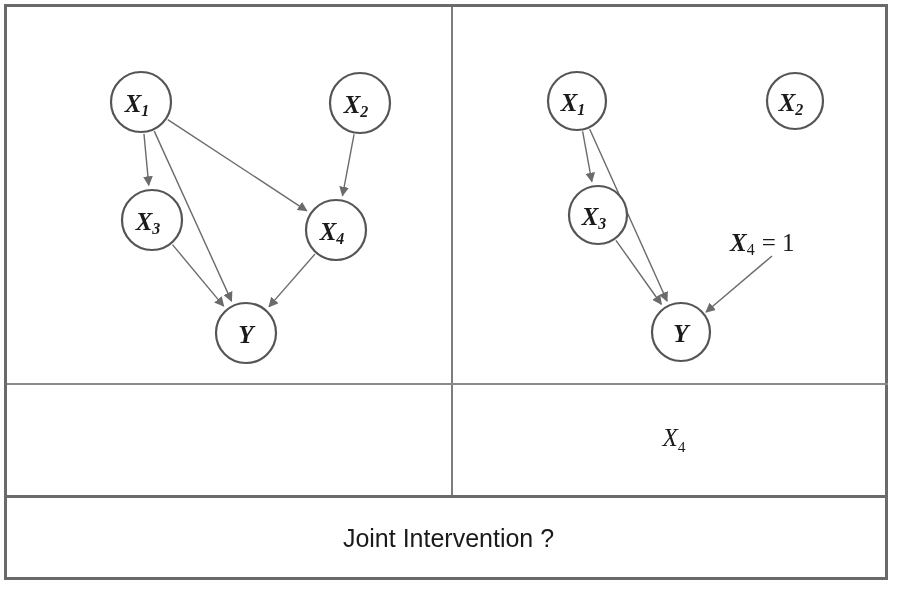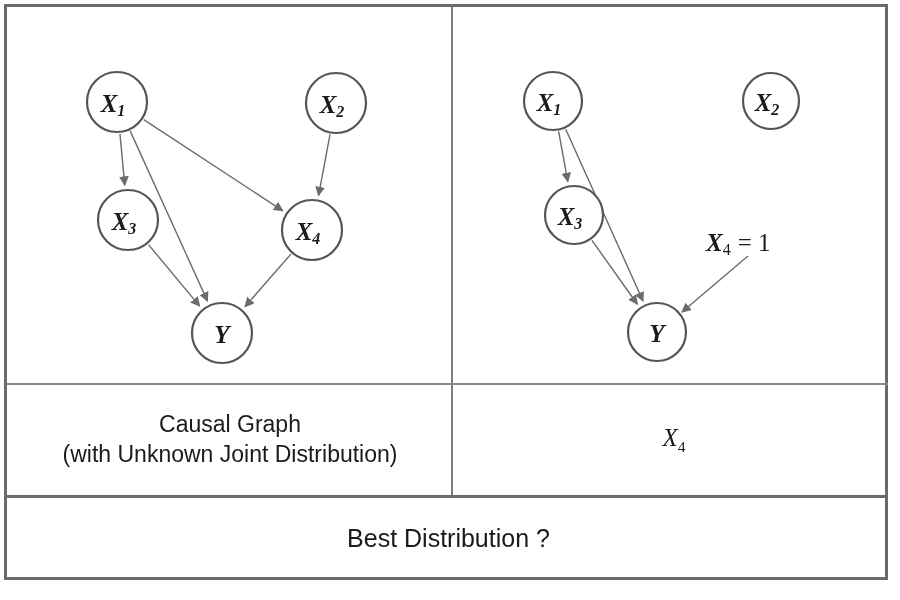--- a/index.html
+++ b/index.html
@@ -51,20 +51,21 @@
     width: 881px;
     height: 3px;
     background: #6a6a6a;
   }
 
   
   .graph-panel {
     position: absolute;
     top: 7px;
     height: 376px;
+    margin-left: 24px;
   }
   #panel-left  { left: 7px;   width: 444px; }
   #panel-right { left: 453px; width: 435px; }
 
   .graph-svg {
     position: absolute;
     left: 0;
     top: 0;
     width: 100%;
     height: 100%;
@@ -230,24 +231,20 @@
             <text class="node-label" x="204" y="326">Y</text>
           </g>
         </g>
       <g id="intervention-right">
           <line x1="295" y1="249" x2="229" y2="305" class="edge-line" marker-end="url(#arrowR)"></line>
           <text class="value-label" x="253" y="235"><tspan class="ital">X</tspan><tspan class="sub" dy="7">4</tspan><tspan dy="-7" dx="7">= 1</tspan></text>
         </g>
     </svg>
   </div>
 
-  <div class="caption-cell" id="caption-left">
-    <div class="line-1">Causal Graph</div>
-    <div class="line-2">(with Unknown Joint Distribution)</div>
-  </div>
 
   <div class="caption-cell" id="caption-right">
       <span class="math-inline"><span>X</span><sub>4</sub></span>
   </div>
 
-  <div class="caption-cell" id="caption-bottom">Best Distribution ?</div>
+  <div class="caption-cell" id="caption-bottom">Joint Intervention ?</div>
 
 </div>
 
 </body></html>

